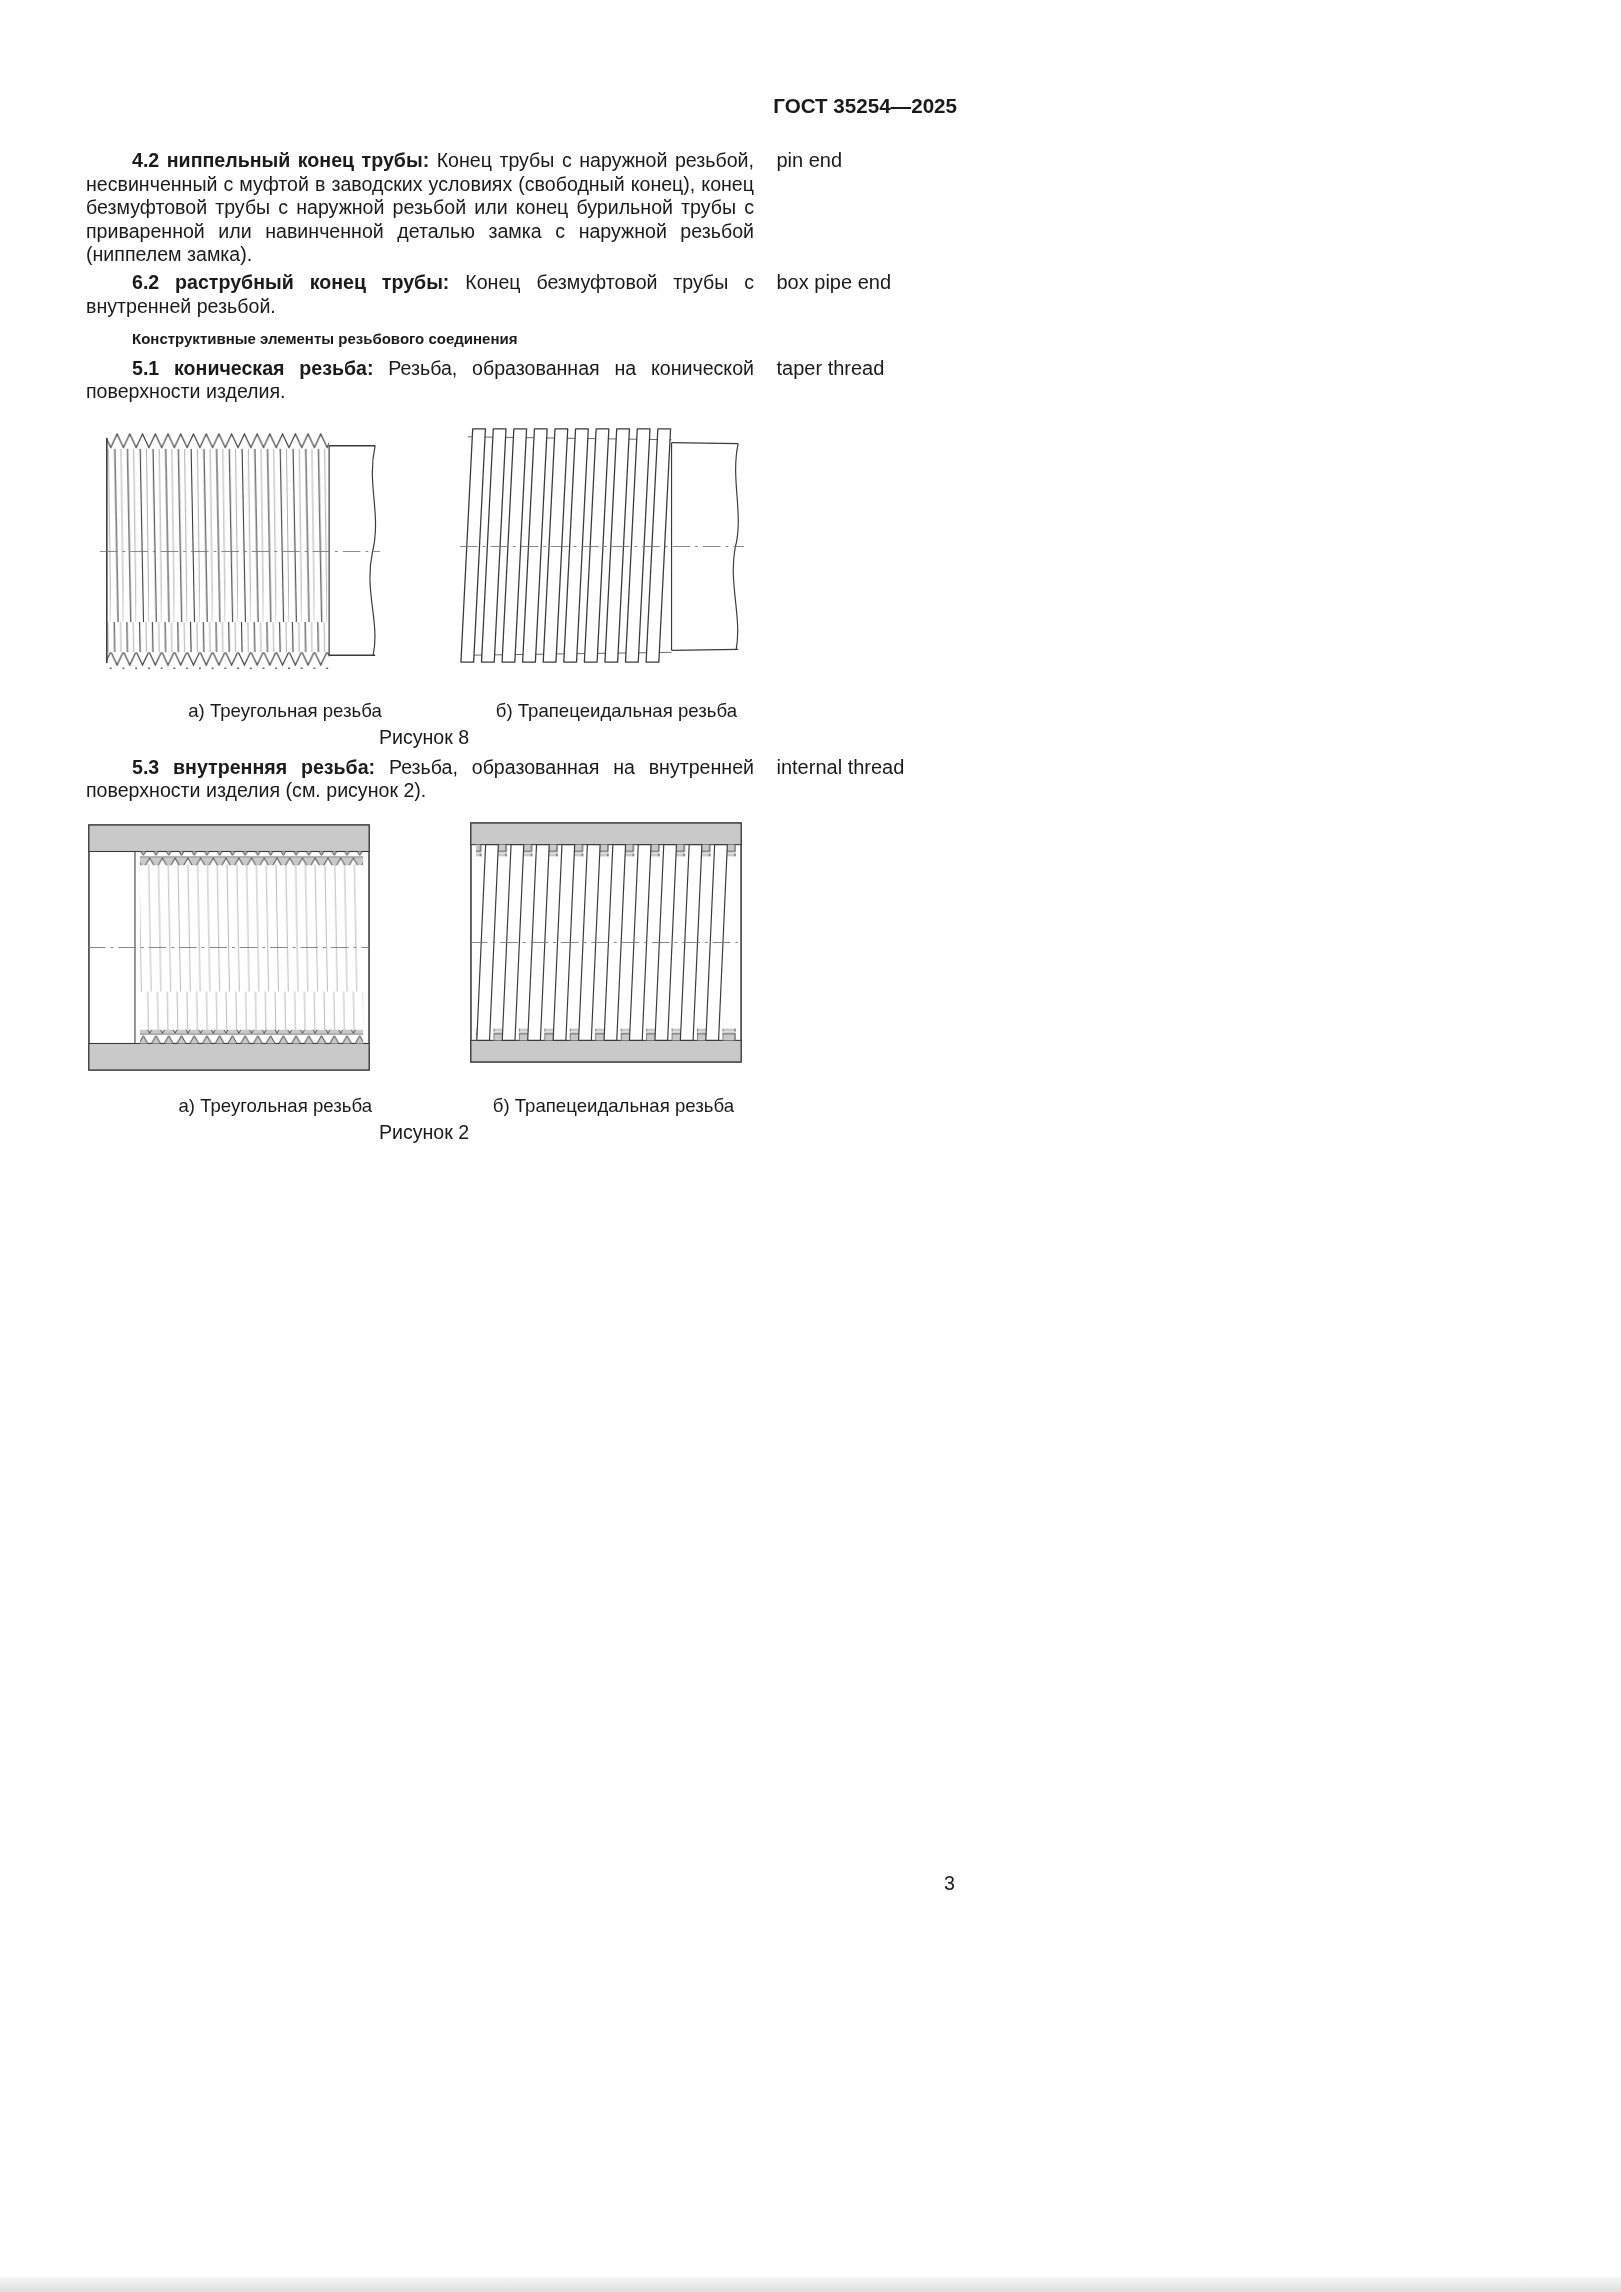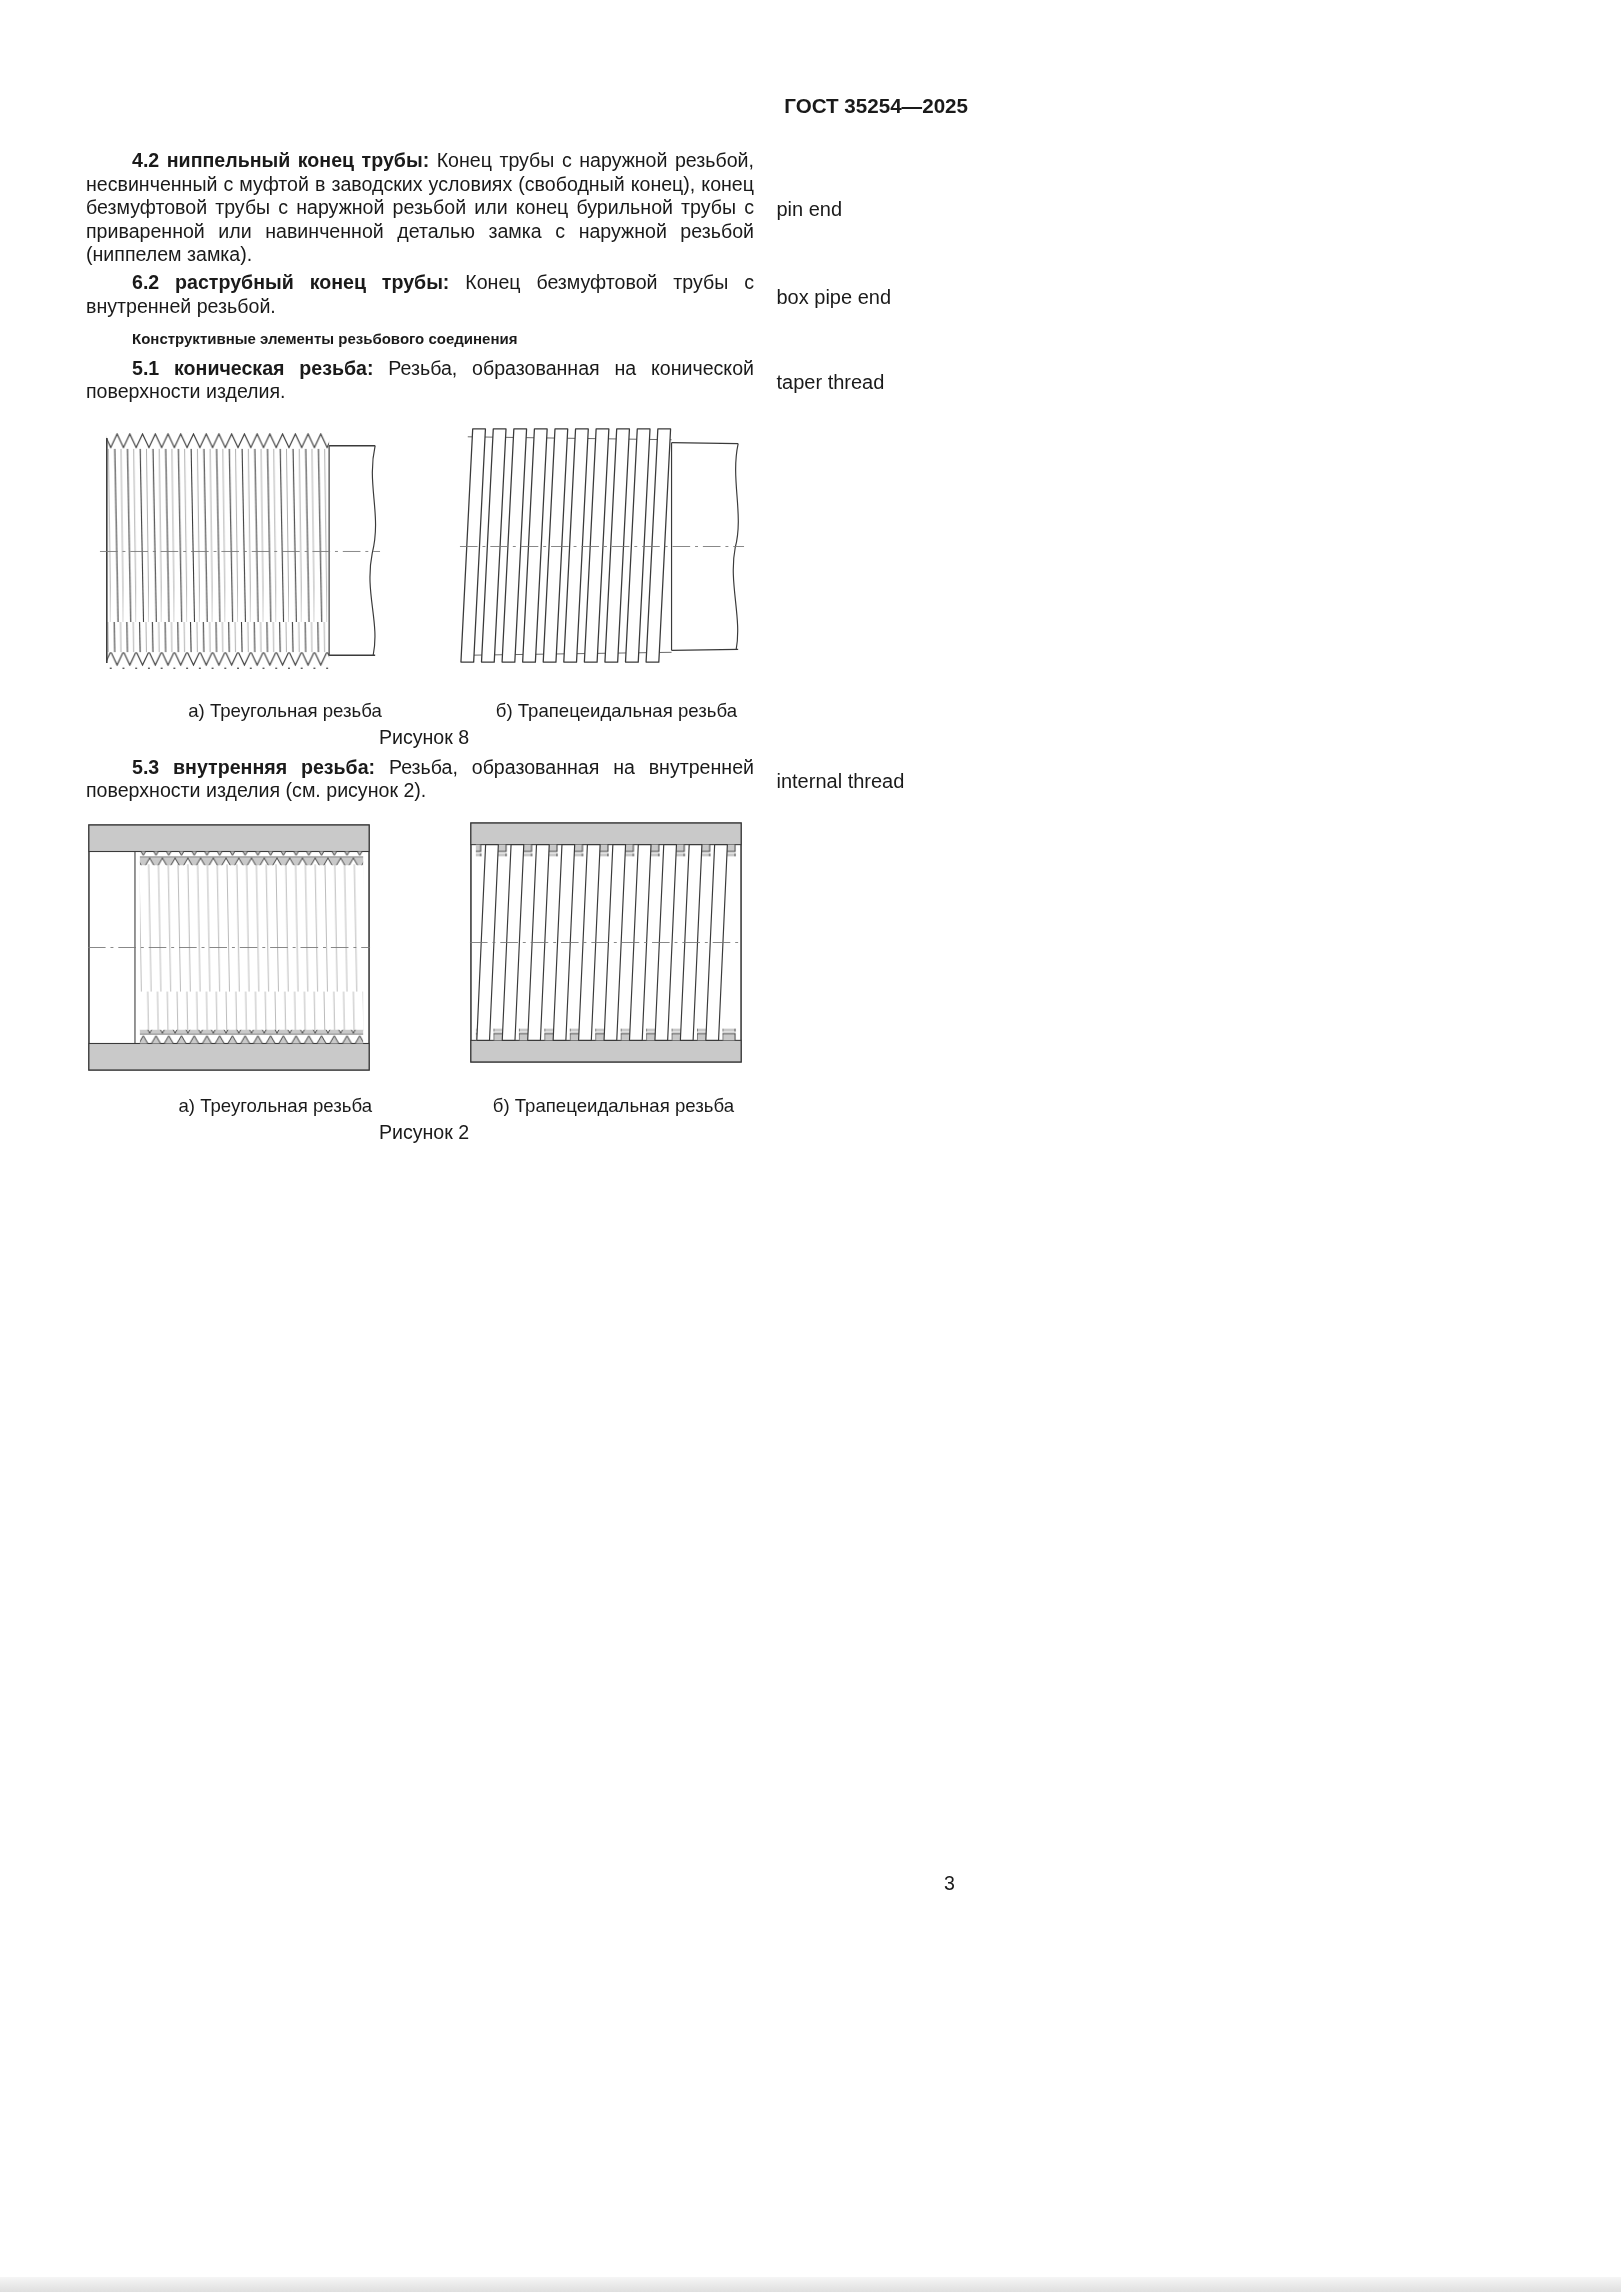--- a/index.html
+++ b/index.html
@@ -7,27 +7,27 @@
   .page {
     position:relative;
     width:1621px; height:2293px;
     margin:0 auto;
     background:#ffffff;
     font-family:"Liberation Sans","DejaVu Sans",sans-serif;
     color:#1a1a1a;
     overflow:hidden;
   }
   .doc-header {
-    position:absolute; left:99px; top:94px; width:869px;
+    position:absolute; left:88px; top:94px; width:869px;
     text-align:right; font-weight:bold; font-size:20.6px;
   }
   .content {
     position:absolute; left:86px; top:149px; width:869px;
   }
-  .def-row { display:flex; align-items:center; }
+  .def-row { display:flex; align-items:flex-start; }
   .def-text {
     width:668px;
     font-size:19.6px; line-height:23.5px;
     text-align:justify;
     text-indent:46px;
     margin-bottom:4.9px;
   }
   .def-note {
     margin-left:22.5px; width:178px;
     font-size:20px; line-height:23.5px;

